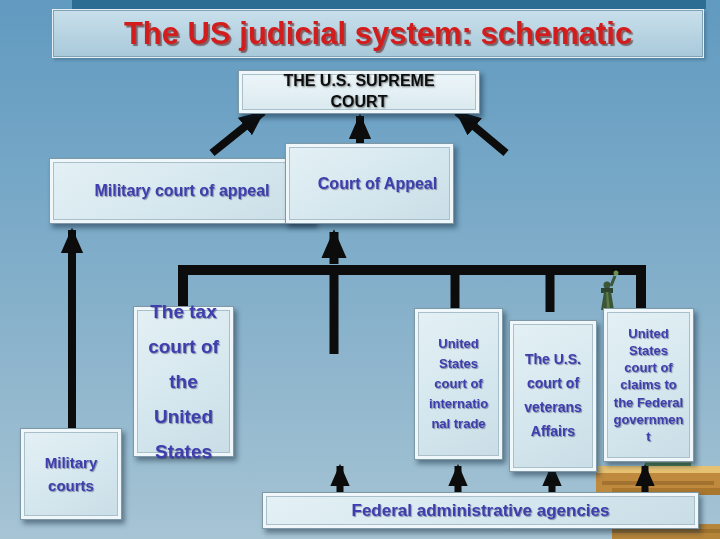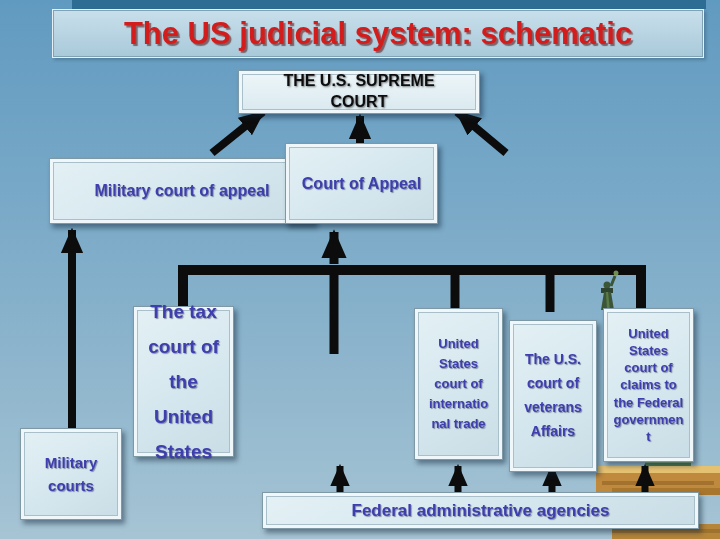--- a/index.html
+++ b/index.html
@@ -24,21 +24,21 @@
     background:linear-gradient(150deg,#e4f1f5 0%,#d5e7ee 55%,#c9dde6 100%);
     border:1px solid #7e98a6;
     box-shadow:inset 0 0 0 3px #eff7fa, inset 0 0 0 4px #a9bfc9, 3px 4px 5px rgba(10,30,50,.45);
     color:#3e3eae;font-weight:bold;
     text-shadow:1px 1px 1px rgba(30,30,80,.45);
   }
   .node span{white-space:pre-line;display:block;}
   .n-supreme{left:238px;top:70px;width:240px;height:42px;color:#0d0d0d;font-size:16px;line-height:1.3;
     text-shadow:1px 1px 2px rgba(0,0,0,.5);background:linear-gradient(180deg,#eef6f9,#d9e9ef);}
   .n-mil-appeal{left:9px;top:158px;width:264px;height:64px;font-size:16px;margin-left:40px;}
-  .n-appeal{left:285px;top:143px;width:151px;height:79px;font-size:16px;}
+  .n-appeal{left:285px;top:143px;width:151px;height:79px;font-size:16px;padding-left:16px;}
   .n-mil-federal{left:452px;top:155px;width:258px;height:70px;font-size:15px;line-height:1.4;}
   .n-tax{left:133px;top:306px;width:99px;height:149px;font-size:19px;line-height:1.85;}
   .n-district{left:262px;top:350px;width:146px;height:107px;font-size:17px;line-height:1.65;}
   .n-intl{left:414px;top:308px;width:87px;height:150px;font-size:13px;line-height:1.55;}
   .n-veterans{left:509px;top:320px;width:86px;height:150px;font-size:14px;line-height:1.7;}
   .n-claims{left:603px;top:308px;width:89px;height:152px;font-size:13px;line-height:1.32;}
   .n-mil-courts{left:20px;top:428px;width:100px;height:90px;font-size:15px;line-height:1.55;}
   .n-federal{left:262px;top:492px;width:435px;height:35px;font-size:17px;}
   svg.overlay{position:absolute;left:0;top:0;z-index:1;}
 </style>

